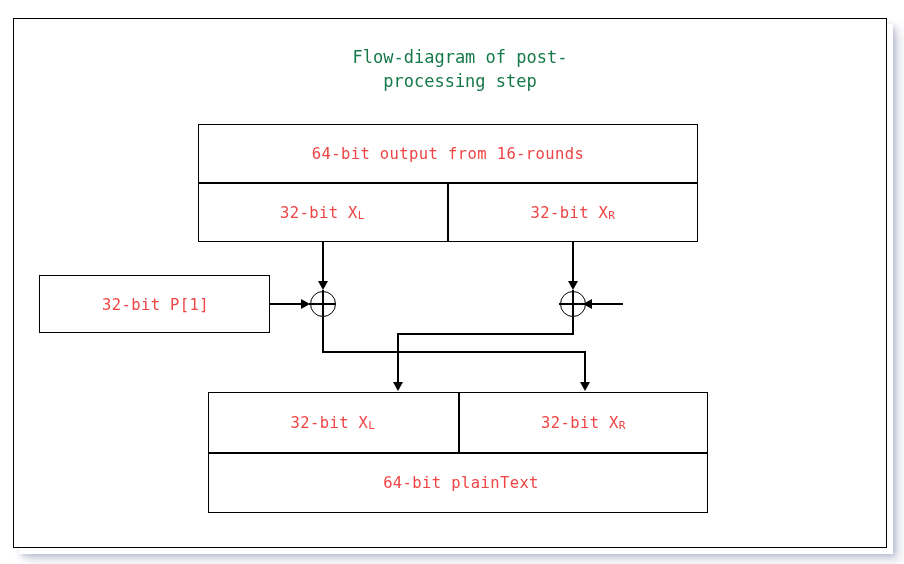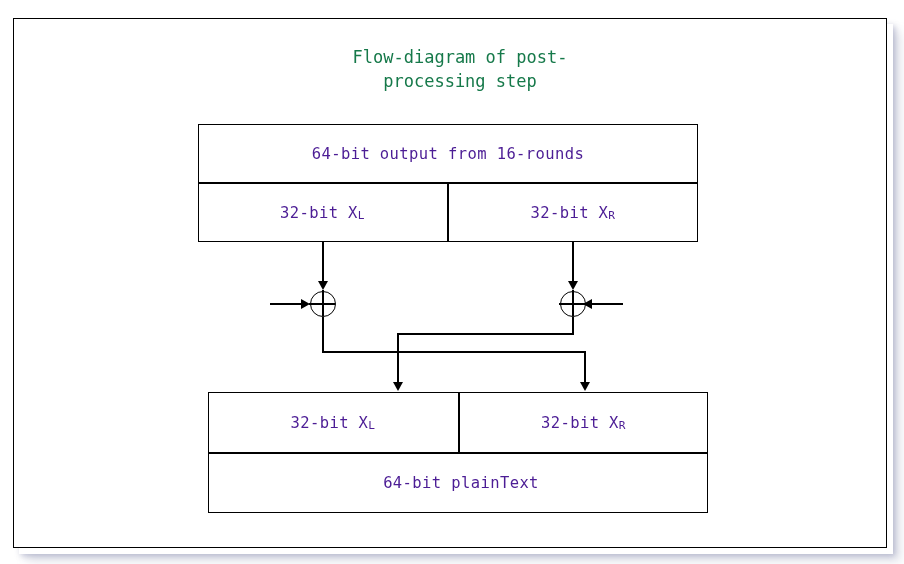--- a/index.html
+++ b/index.html
@@ -47,21 +47,21 @@
     display: flex;
     align-items: center;
     justify-content: center;
   }
   .node-cell {
     position: absolute;
     box-sizing: border-box;
     display: flex;
     align-items: center;
     justify-content: center;
-    color: #4c1d95;
+    color: #ef4444;
     font-size: 15.5px;
     letter-spacing: 0.4px;
     white-space: nowrap;
     user-select: none;
   }
   .rule-h {
     position: absolute;
     background: #000000;
     height: 1.6px;
   }
@@ -188,20 +188,23 @@
   <div class="wire-v" style="left:314px; top:229px; height:44px;"></div>
   <div class="arrow-down" style="left:309.5px; top:268px;"></div>
 
   <div class="wire-v" style="left:564px; top:229px; height:44px;"></div>
   <div class="arrow-down" style="left:559.5px; top:268px;"></div>
 
   <div class="xor-gate" style="left:302px; top:278px;"></div>
 
   <div class="xor-gate" style="left:552px; top:278px;"></div>
 
+  <div class="node-box" style="left:31px; top:262px; width:231px; height:58px;">
+    <span class="node-cell" style="left:0; top:0; width:231px; height:58px;">32-bit  P[1]</span>
+  </div>
 
   <div class="wire-h" style="left:262px; top:290px; width:34px;"></div>
   <div class="arrow-right" style="left:293px; top:285.5px;"></div>
 
 
   <div class="wire-h" style="left:584px; top:290px; width:31px;"></div>
   <div class="arrow-left" style="left:575px; top:285.5px;"></div>
 
   <div class="wire-v" style="left:564px; top:304px; height:17px;"></div>
   <div class="wire-h" style="left:389px; top:320px; width:177px;"></div>

